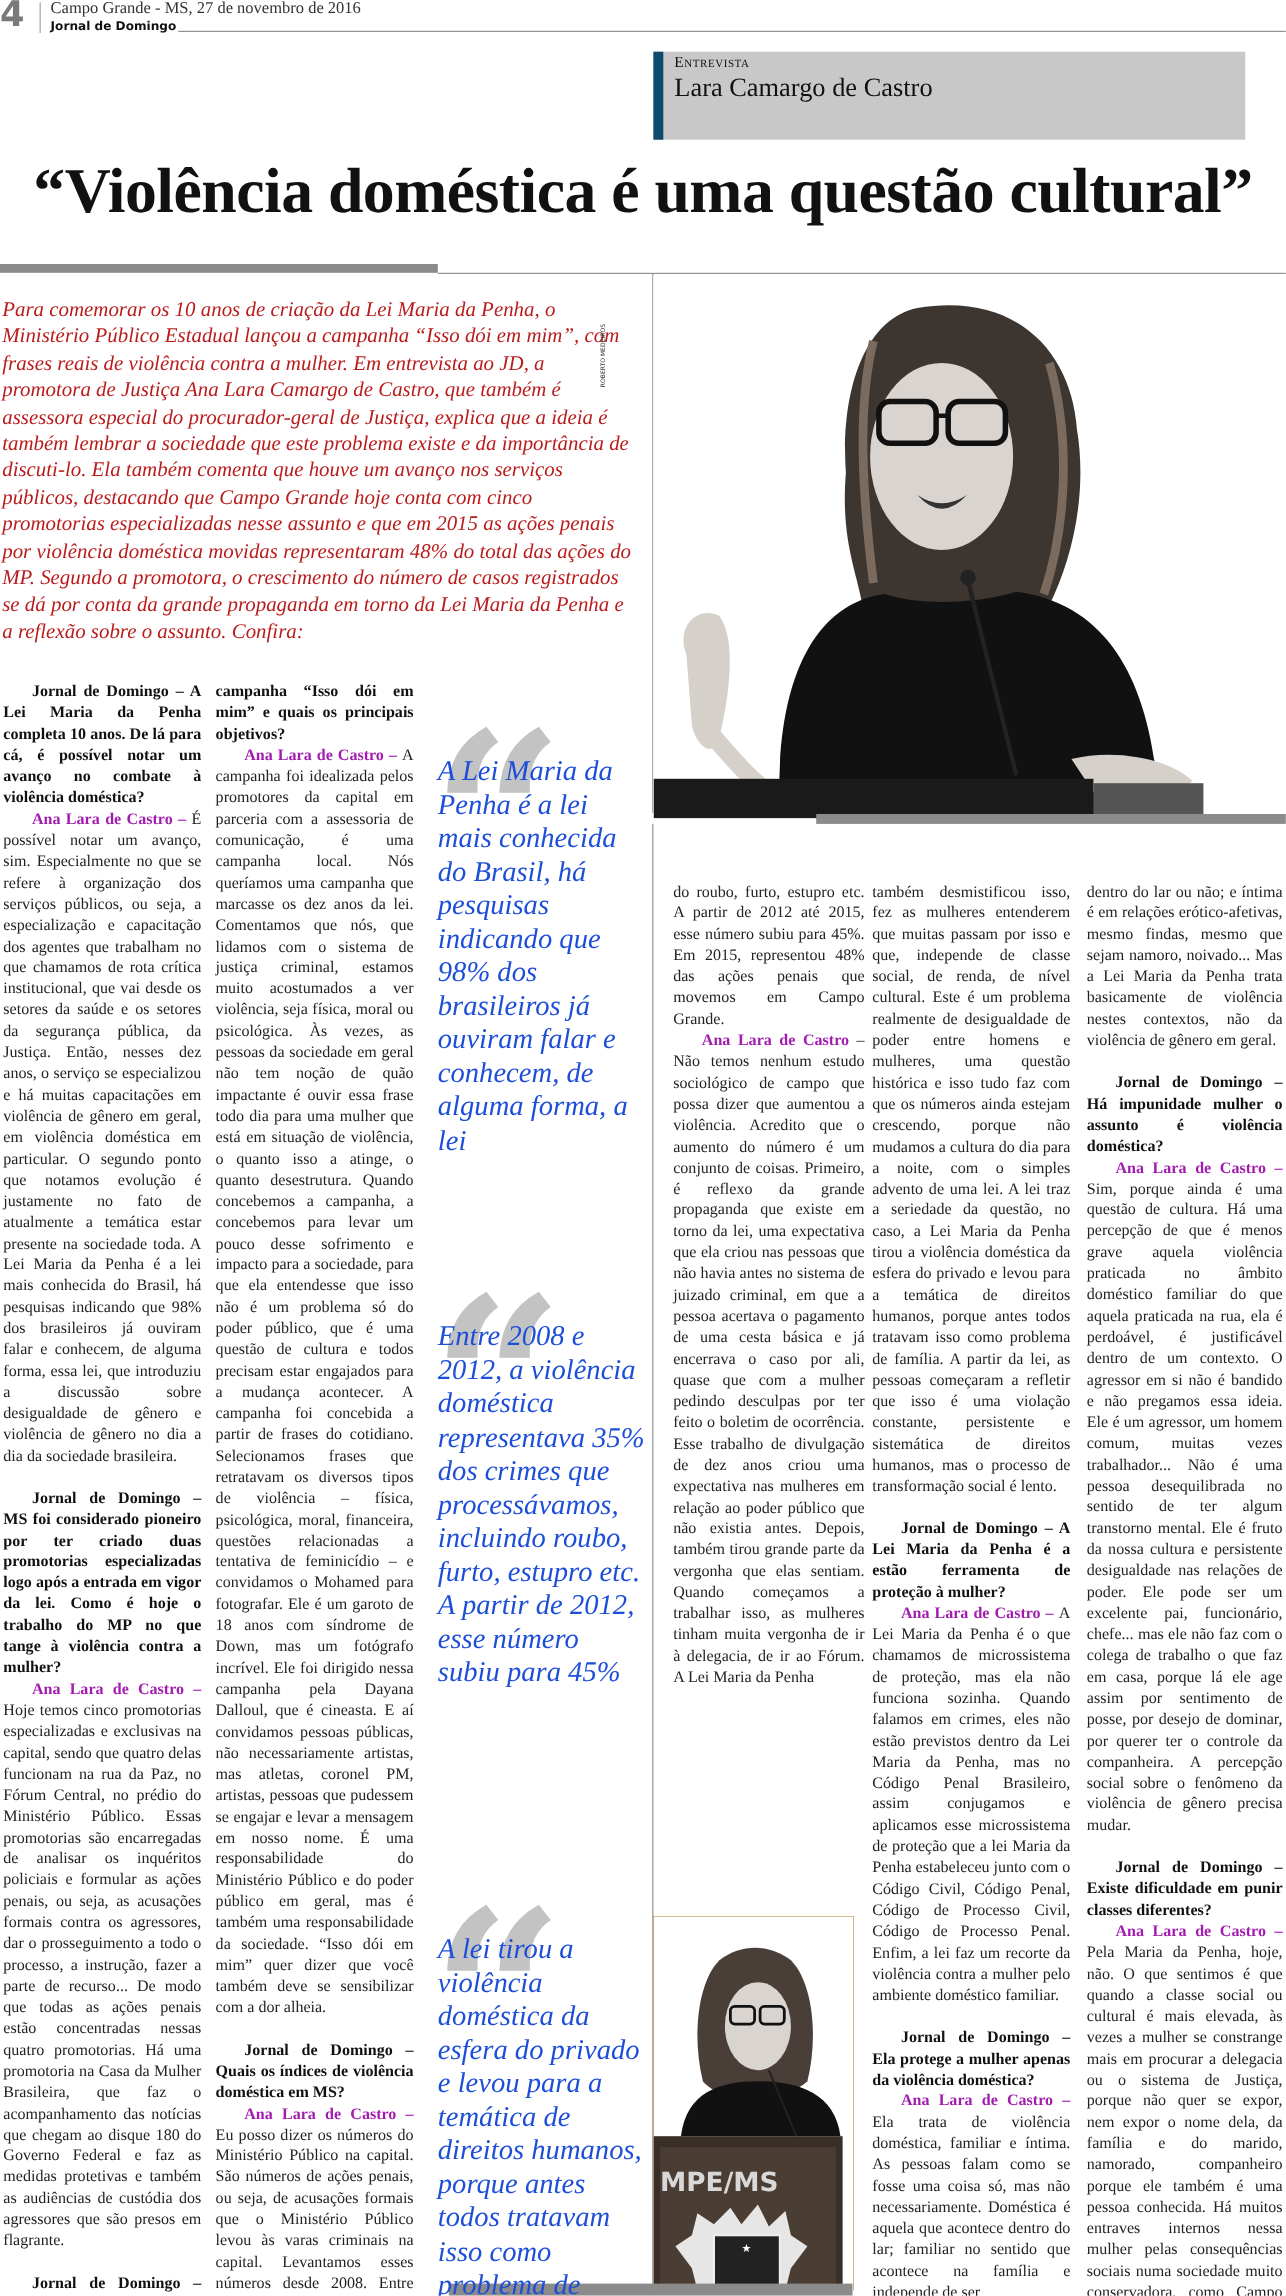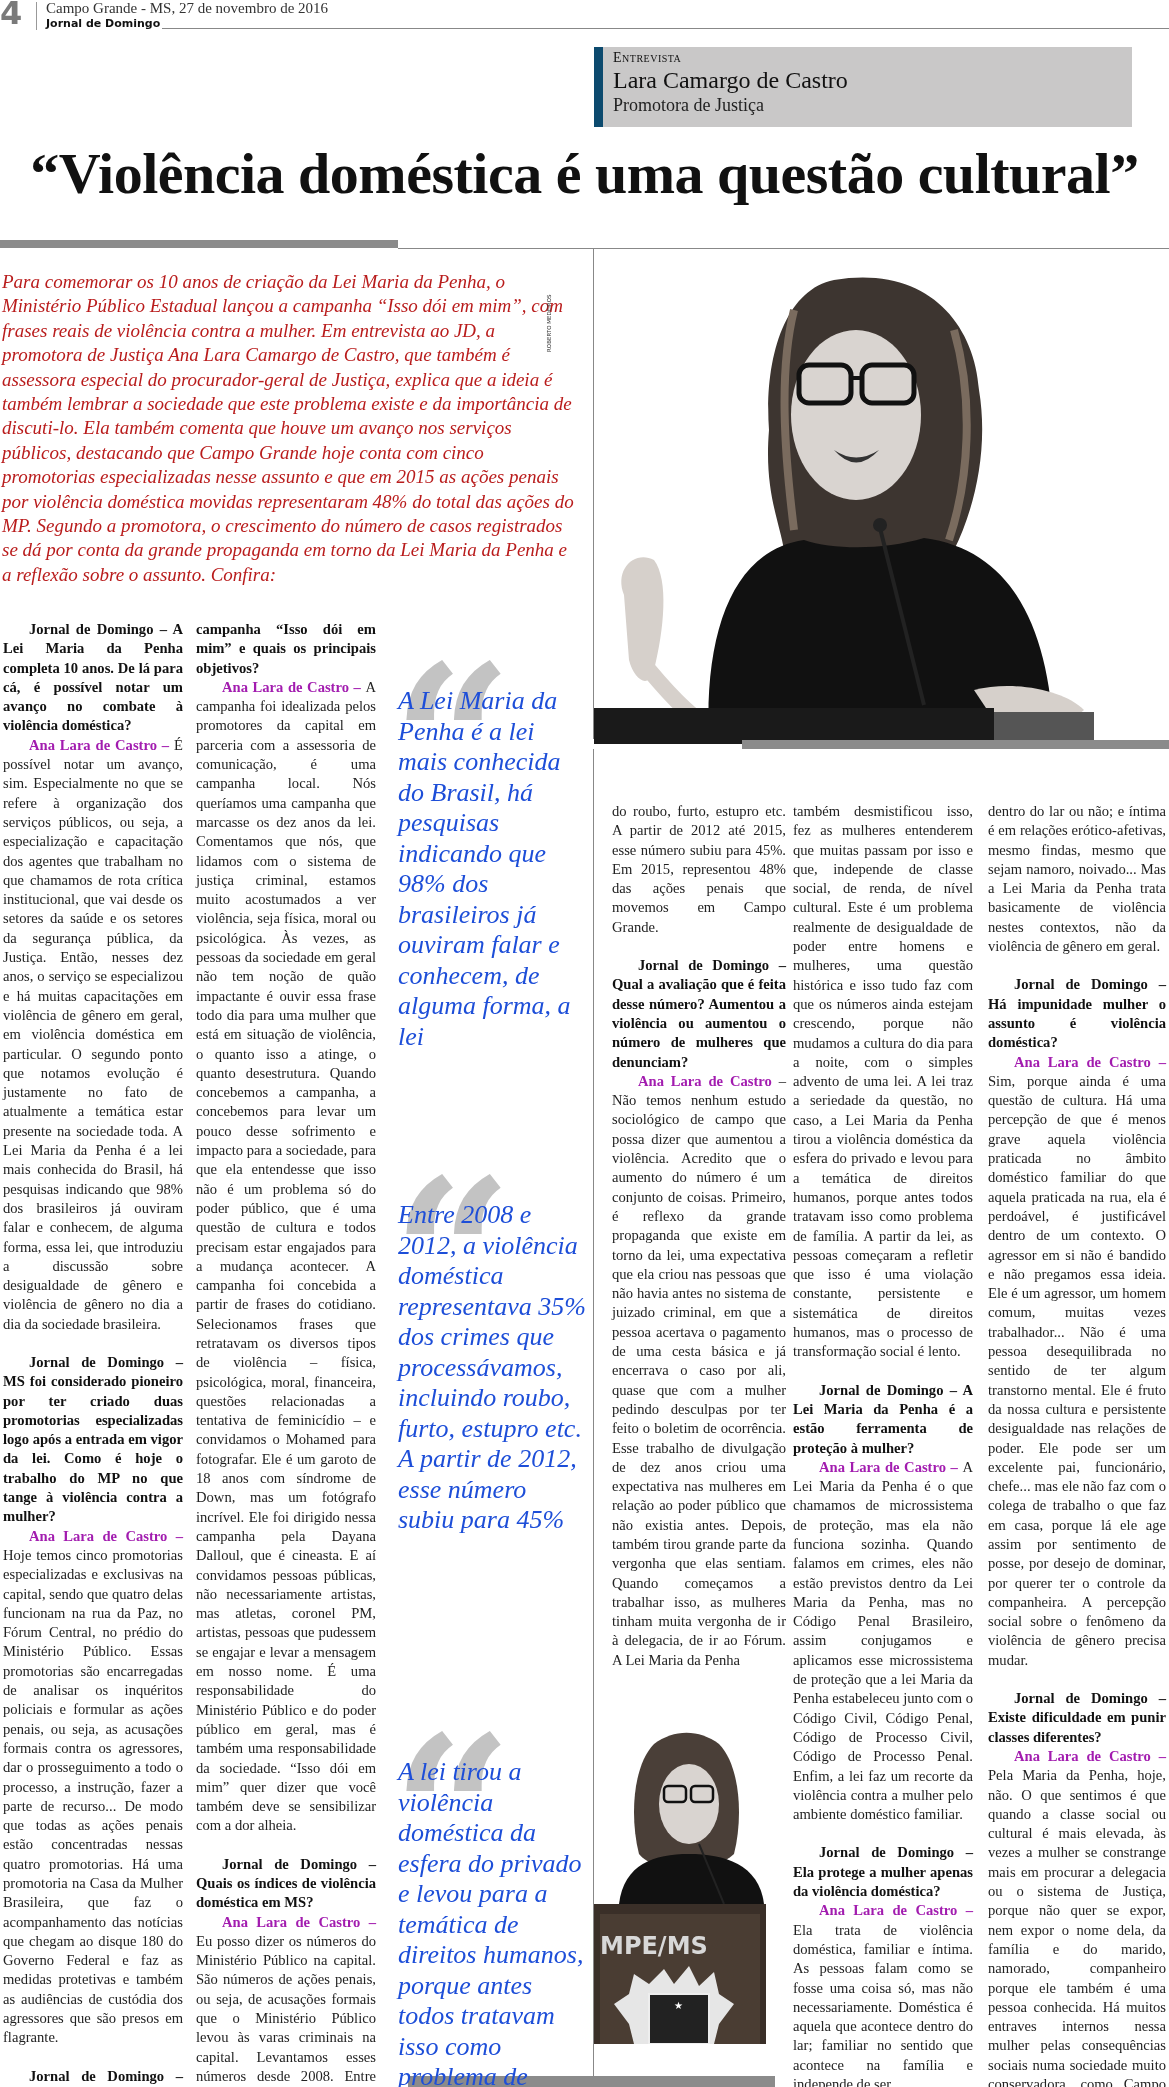--- a/index.html
+++ b/index.html
@@ -53,37 +53,36 @@
 
   
   .pull { position: absolute; left: 398px; width: 190px; }
   .pull .mark { position: absolute; left: -6px; top: -48px; font-size: 210px; line-height: 1; font-weight: bold; color: #c3c3c3; font-family: "DejaVu Serif", "Liberation Serif", serif; z-index: 0; pointer-events: none; }
   .pull .txt { position: relative; z-index: 1; font-size: 26px; line-height: 30.5px; font-style: italic; color: #1d4ed8; }
   .pull1 { top: 686px; }
   .pull2 { top: 1200px; }
   .pull3 { top: 1757px; }
 
   
-  .small-photo { position: absolute; left: 594px; top: 1704px; width: 182px; height: 340px; overflow: hidden; background: #a16207; }
+  .small-photo { position: absolute; left: 594px; top: 1742px; width: 182px; height: 340px; overflow: hidden; background: #a16207; }
   .small-photo svg { width: 100%; height: 100%; display: block; }
   .bottom-rule { position: absolute; left: 408px; top: 2076px; width: 367px; height: 11px; background: #8b8b8b; }
 </style>
 </head>
 <body>
 
 <div class="page-num">4</div>
 <div class="hdr-sep"></div>
 <div class="hdr-date">Campo Grande - MS, 27 de novembro de 2016</div>
 <div class="hdr-paper">Jornal de Domingo</div>
 <div class="hdr-rule"></div>
 
 <div class="banner">
   <div class="banner-kicker">Entrevista</div>
   <div class="banner-name">Lara Camargo de Castro</div>
-  <div class="banner-role">Promotora de Justiça</div>
 </div>
 
 <h1 class="headline">“Violência doméstica é uma questão cultural”</h1>
 <div class="headline-rule-thick"></div>
 <div class="headline-rule-thin"></div>
 
 <div class="intro">Para comemorar os 10 anos de criação da Lei Maria da Penha, o Ministério Público Estadual lançou a campanha “Isso dói em mim”, com frases reais de violência contra a mulher. Em entrevista ao JD, a promotora de Justiça Ana Lara Camargo de Castro, que também é assessora especial do procurador-geral de Justiça, explica que a ideia é também lembrar a sociedade que este problema existe e da importância de discuti-lo. Ela também comenta que houve um avanço nos serviços públicos, destacando que Campo Grande hoje conta com cinco promotorias especializadas nesse assunto e que em 2015 as ações penais por violência doméstica movidas representaram 48% do total das ações do MP.  Segundo a promotora, o crescimento do número de casos registrados se dá por conta da grande propaganda em torno da Lei Maria da Penha e a reflexão sobre o assunto. Confira:</div>
 <div class="photo-credit">
   <span>ROBERTO MEDEIROS</span>
 </div>
@@ -144,21 +143,20 @@
   <div class="txt">Entre 2008 e 2012, a violência doméstica representava 35% dos crimes que processávamos, incluindo roubo, furto, estupro etc. A partir de 2012, esse número subiu para 45%</div>
 </div>
 <div class="pull pull3">
   <div class="mark">“</div>
   <div class="txt">A lei tirou a violência doméstica da esfera do privado e levou para a temática de direitos humanos, porque antes todos tratavam isso como problema de família</div>
 </div>
 
 <div class="vrule-col3"></div>
 <div class="col col3">
     <p class="noindent"><span>do roubo, furto, estupro etc. A partir de 2012 até 2015, esse número subiu para 45%. Em 2015, representou 48% das ações penais que movemos em Campo Grande.</span></p>
-    <p class="q gap">Jornal de Domingo – Qual a avaliação que é feita desse número? Aumentou a violência ou aumentou o número de mulheres que denunciam?</p>
     <p><span class="spk">Ana Lara de Castro </span><span>– Não temos nenhum estudo sociológico de campo que possa dizer que aumentou a violência. Acredito que o aumento do número é um conjunto de coisas. Primeiro, é reflexo da grande propaganda que existe em torno da lei, uma expectativa que ela criou nas pessoas que não havia antes no sistema de juizado criminal, em que a pessoa acertava o pagamento de uma cesta básica e já encerrava o caso por ali, quase que com a mulher pedindo desculpas por ter feito o boletim de ocorrência. Esse trabalho de divulgação de dez anos criou uma expectativa nas mulheres em relação ao poder público que não existia antes. Depois, também tirou grande parte da vergonha que elas sentiam. Quando começamos a trabalhar isso, as mulheres tinham muita vergonha de ir à delegacia, de ir ao Fórum. A Lei Maria da Penha</span></p>
   </div>
 <div class="col col4">
     <p class="noindent"><span>também desmistificou isso, fez as mulheres entenderem que muitas passam por isso e que, independe de classe social, de renda, de nível cultural. Este é um problema realmente de desigualdade de poder entre homens e mulheres, uma questão histórica e isso tudo faz com que os números ainda estejam crescendo, porque não mudamos a cultura do dia para a noite, com o simples advento de uma lei. A lei traz a seriedade da questão, no caso, a Lei Maria da Penha tirou a violência doméstica da esfera do privado e levou para a temática de direitos humanos, porque antes todos tratavam isso como problema de família. A partir da lei, as pessoas começaram a refletir que isso é uma violação constante, persistente e sistemática de direitos humanos, mas o processo de transformação social é lento.</span></p>
     <p class="q gap">Jornal de Domingo – A Lei Maria da Penha é a estão ferramenta de proteção à mulher?</p>
     <p><span class="spk">Ana Lara de Castro – </span><span>A Lei Maria da Penha é o que chamamos de microssistema de proteção, mas ela não funciona sozinha. Quando falamos em crimes, eles não estão previstos dentro da Lei Maria da Penha, mas no Código Penal Brasileiro, assim conjugamos e aplicamos esse microssistema de proteção que a lei Maria da Penha estabeleceu junto com o Código Civil, Código Penal, Código de Processo Civil, Código de Processo Penal. Enfim, a lei faz um recorte da violência contra a mulher pelo ambiente doméstico familiar.</span></p>
     <p class="q gap">Jornal de Domingo – Ela protege a mulher apenas da violência doméstica?</p>
     <p><span class="spk">Ana Lara de Castro – </span><span>Ela trata de violência doméstica, familiar e íntima. As pessoas falam como se fosse uma coisa só, mas não necessariamente. Doméstica é aquela que acontece dentro do lar; familiar no sentido que acontece na família e independe de ser</span></p>
   </div>
 <div class="col col5">

